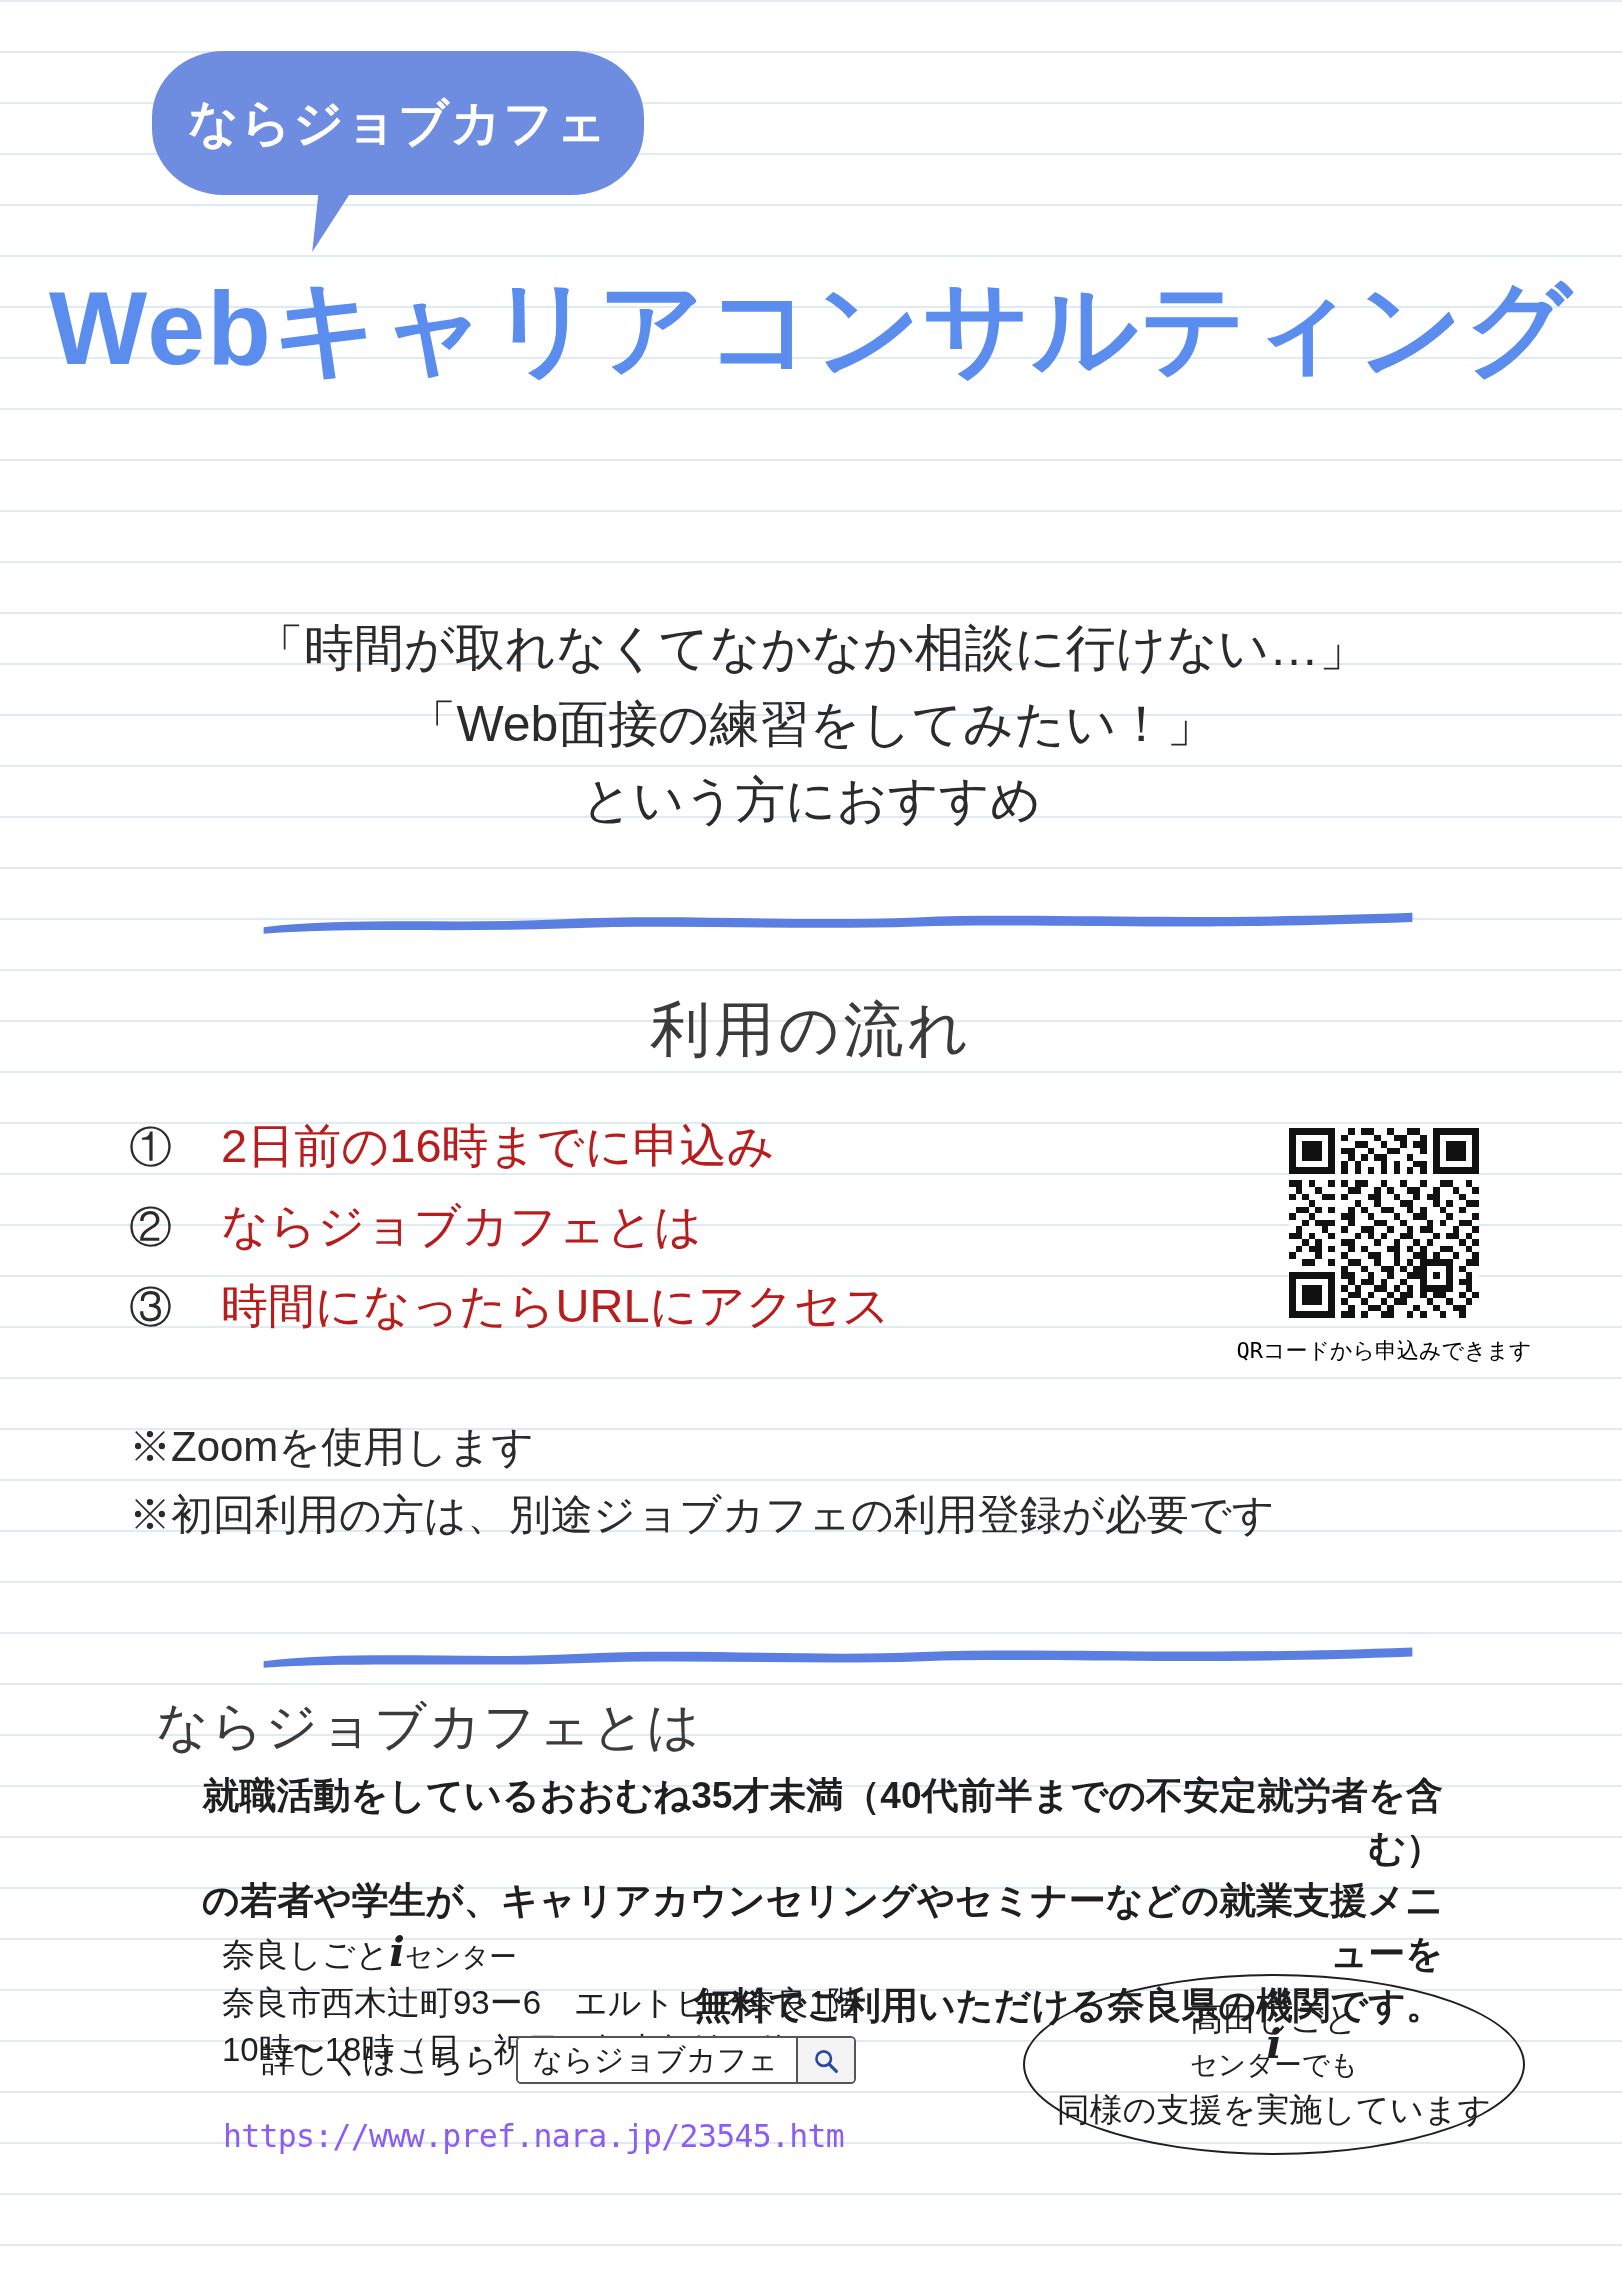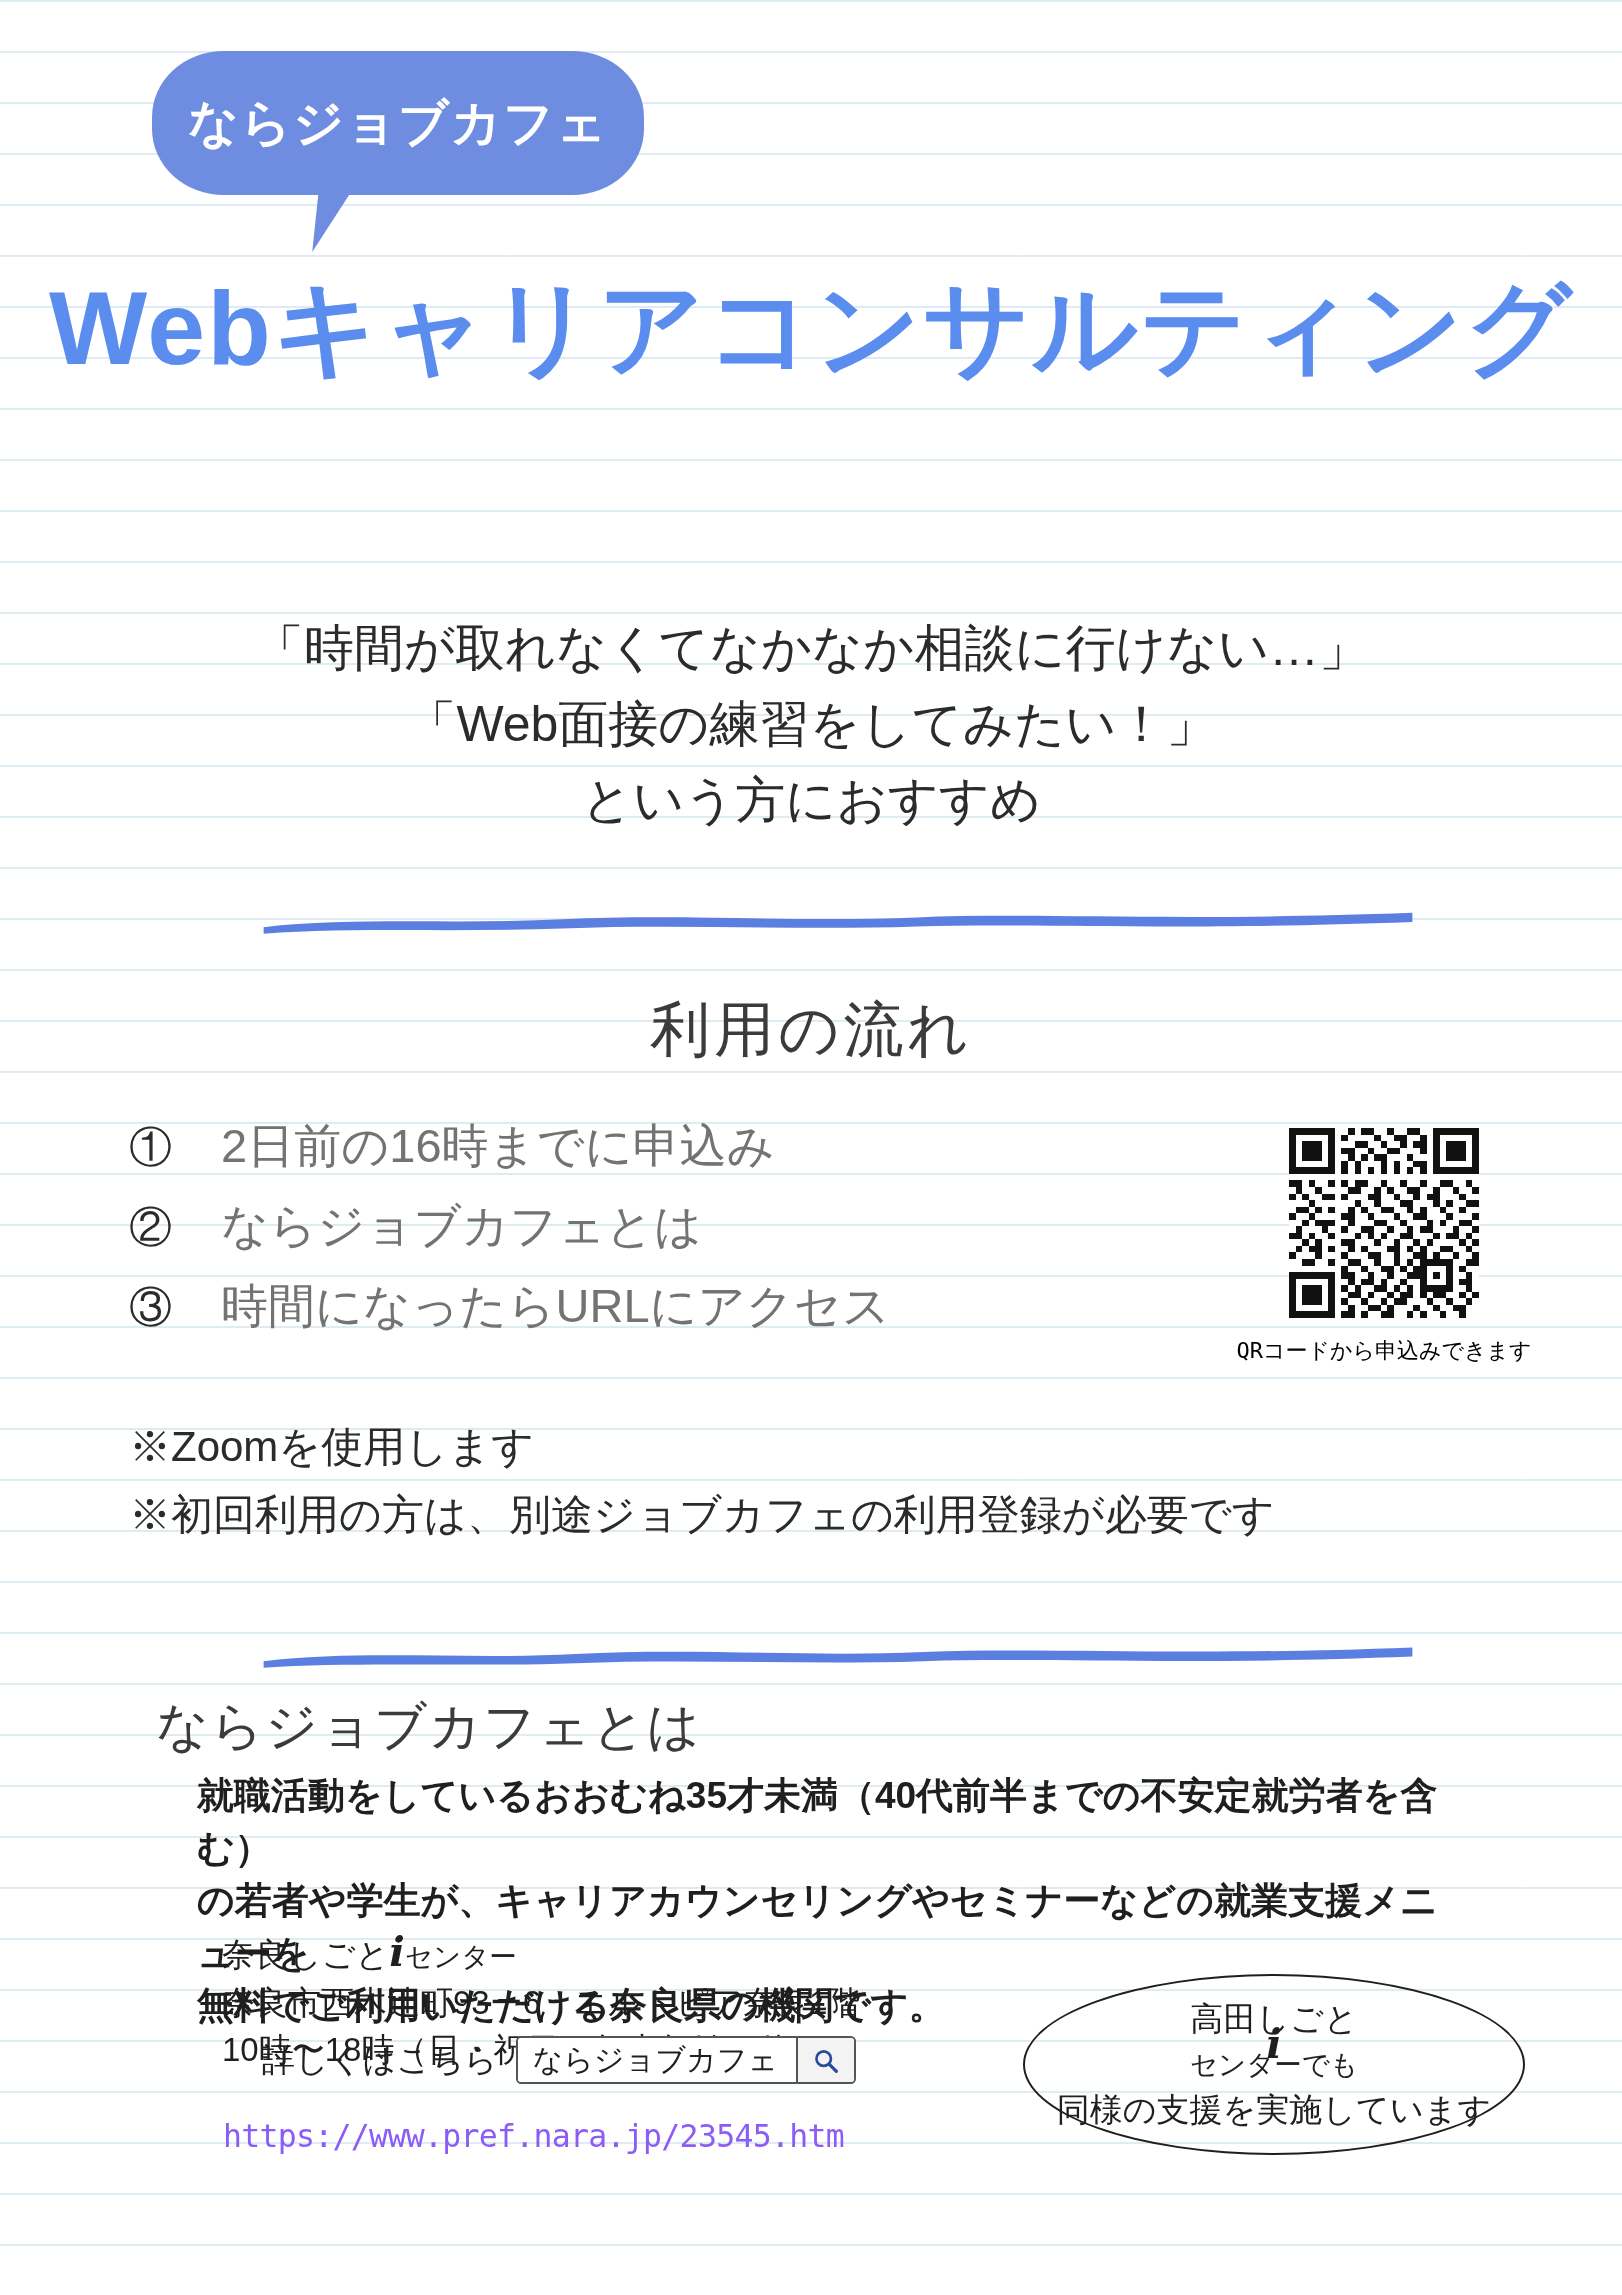--- a/index.html
+++ b/index.html
@@ -132,21 +132,21 @@
     align-items: baseline;
     margin-bottom: 17px;
   }
   .flow-num {
     width: 92px;
     flex: 0 0 92px;
     color: #2b2b2b;
     font-size: 43px;
   }
   .flow-text {
-    color: #737373;
+    color: #b91c1c;
     font-size: 47px;
     white-space: nowrap;
   }
 
   
   #qr-block {
     position: absolute;
     left: 1220px;
     top: 1128px;
     width: 328px;
@@ -192,21 +192,21 @@
   #about-body {
     position: absolute;
     left: 197px;
     top: 1770px;
     width: 1246px;
     color: #1f1f1f;
     font-size: 37px;
     font-weight: bold;
     line-height: 1.42;
   }
-  #about-body span { display: block; }
+  #about-body span { display: block; text-align: right; }
 
   
   #address {
     position: absolute;
     left: 222px;
     top: 1931px;
     width: 820px;
     color: #1f1f1f;
     font-size: 33px;
     line-height: 1.44;

